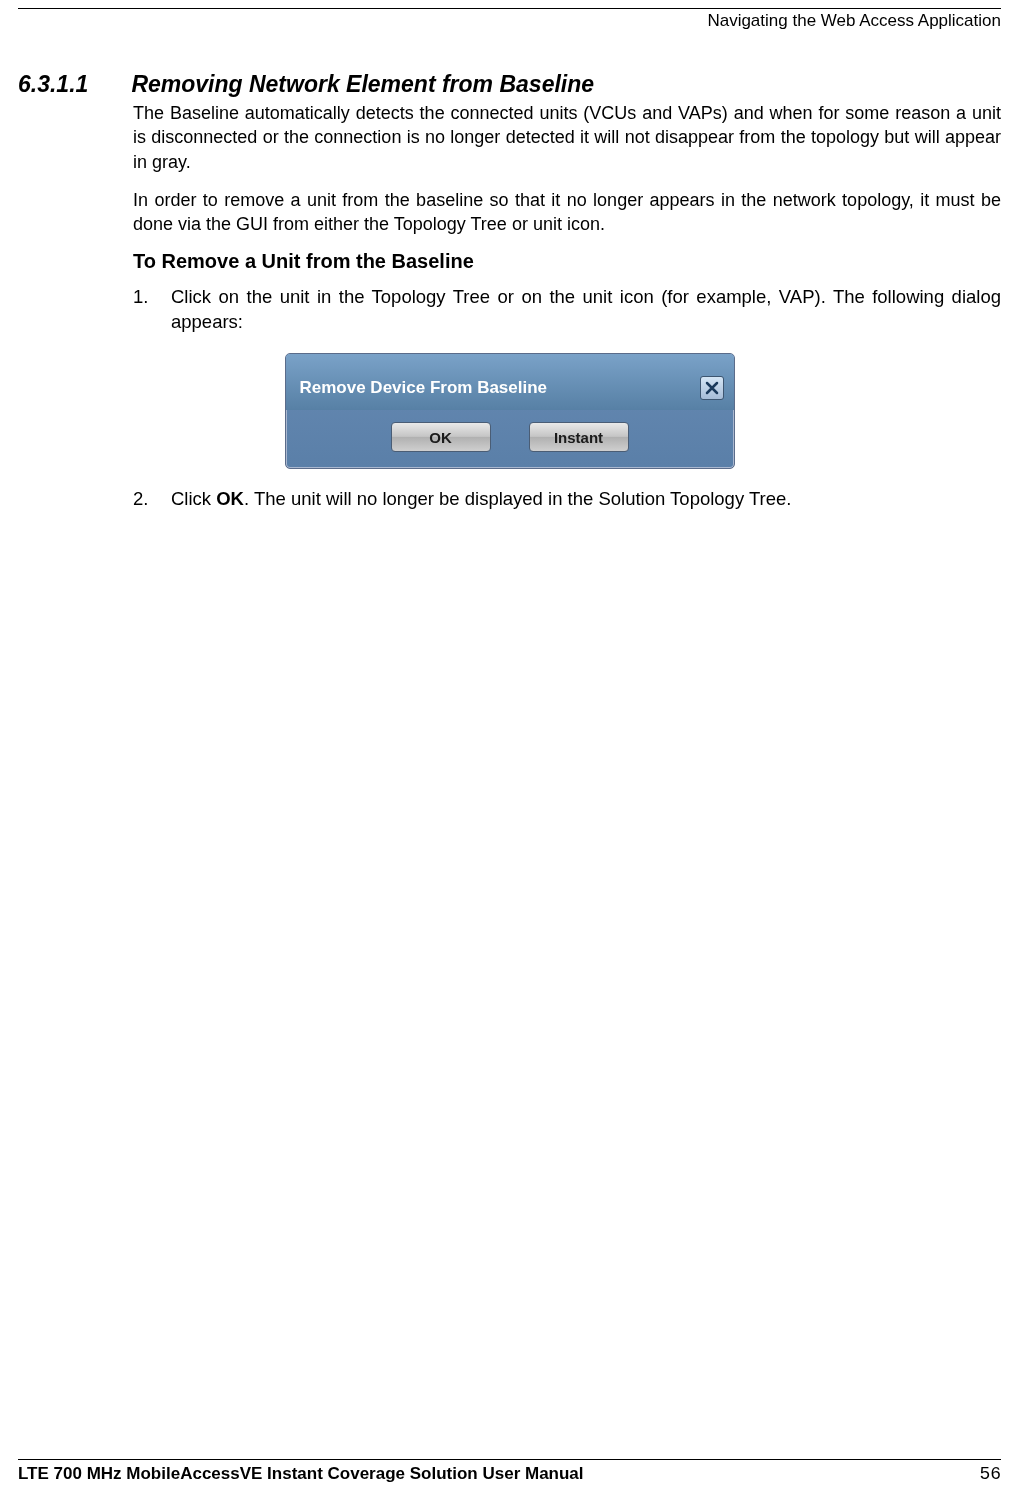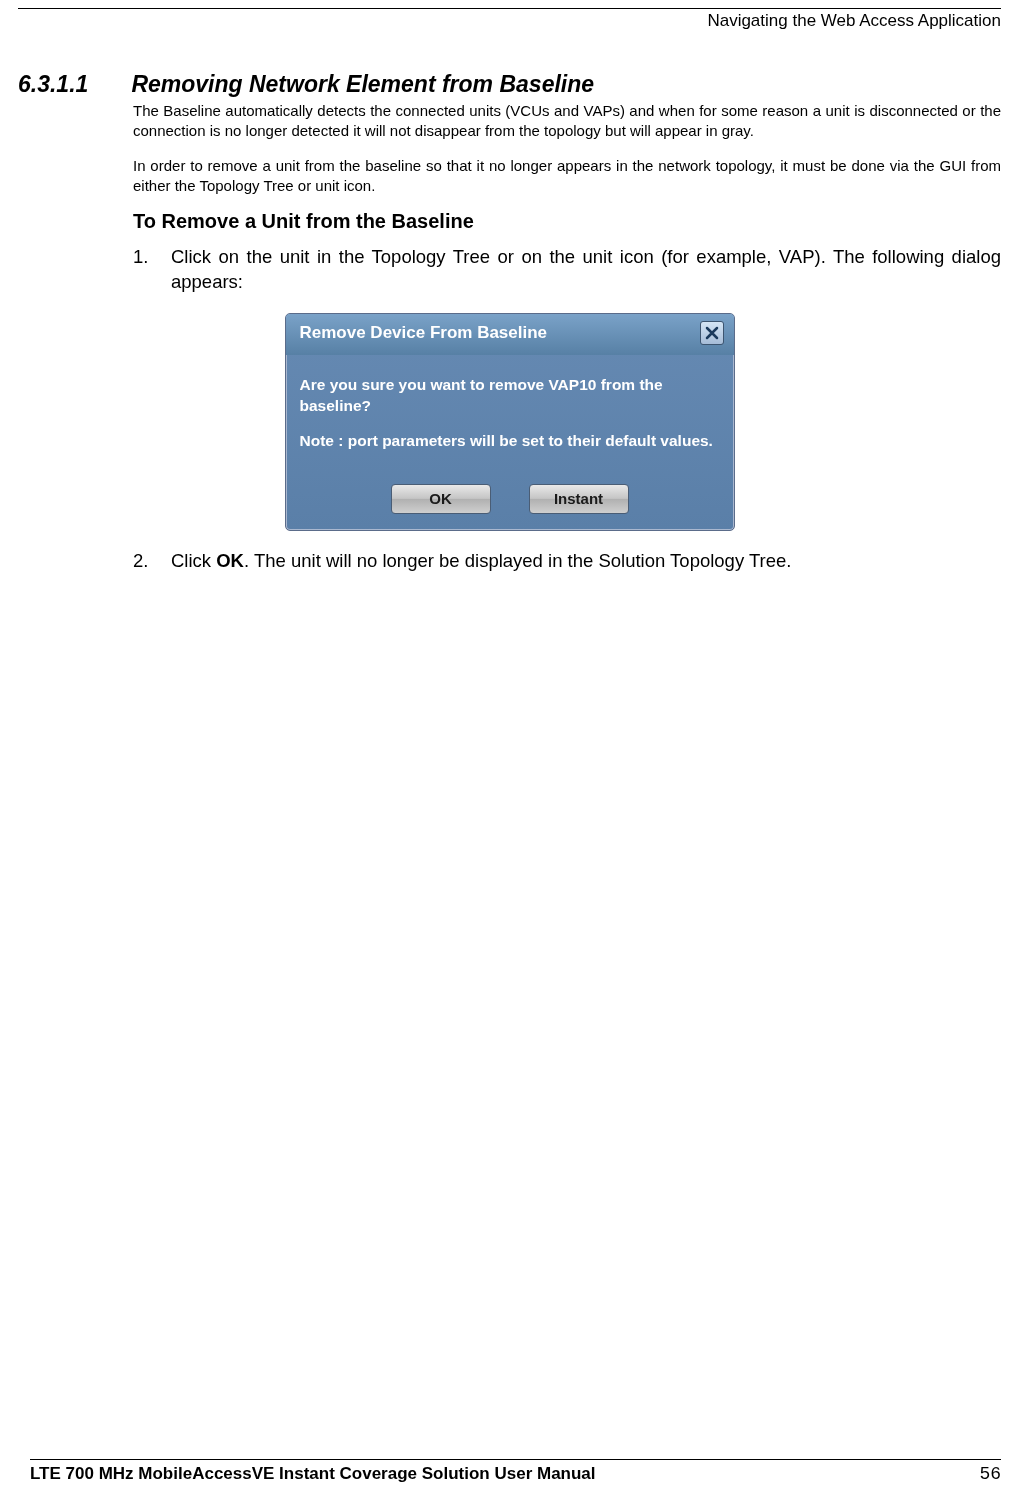--- a/index.html
+++ b/index.html
@@ -33,21 +33,21 @@
       font-weight: bold;
       font-style: italic;
       margin-bottom: 3px;
     }
     .section-heading .num {
       display: inline-block;
       width: 107px;
     }
     .body-text {
       font-family: Verdana, sans-serif;
-      font-size: 15px;
+      font-size: 18px;
       line-height: 1.35;
       margin-left: 115px;
       margin-bottom: 14px;
       text-align: justify;
     }
     .sub-heading {
       font-family: Arial, sans-serif;
       font-size: 20px;
       font-weight: bold;
       margin-left: 115px;
@@ -79,21 +79,21 @@
       border: 1px solid #5b6c8a;
       background: linear-gradient(to bottom, #668ab3 0%, #5a7fa8 100%);
       border-radius: 5px;
       overflow: hidden;
       box-shadow: 0 0 0 1px #aab8d0 inset;
     }
     .dialog-titlebar {
       display: flex;
       align-items: center;
       justify-content: space-between;
-      padding: 7px 10px 10px 14px;
+      padding: 22px 10px 10px 14px;
       background: linear-gradient(to bottom, #7aa2c8 0%, #5780a5 100%);
     }
     .dialog-title {
       color: #fff;
       font-family: Arial, sans-serif;
       font-size: 17px;
       font-weight: bold;
     }
     .dialog-close {
       width: 24px;
@@ -141,21 +141,21 @@
       align-items: center;
       justify-content: center;
       cursor: pointer;
     }
     .ok-bold {
       font-weight: bold;
     }
     .footer {
       position: absolute;
       bottom: 10px;
-      left: 30px;
+      left: 18px;
       right: 18px;
       margin-top: 48px;
     }
     .footer-line {
       border-top: 1px solid #000;
       margin-bottom: 4px;
     }
     .footer-row {
       display: flex;
       justify-content: space-between;
@@ -195,24 +195,20 @@
 <div class="dialog-container">
   <div class="dialog">
     <div class="dialog-titlebar">
       <span class="dialog-title">Remove Device From Baseline</span>
       <div class="dialog-close">
         <svg viewBox="0 0 14 14">
           <path d="M2 2 L12 12 M12 2 L2 12" stroke="#1b3a5c" stroke-width="2.5" stroke-linecap="round" fill="none"></path>
         </svg>
       </div>
     </div>
-    <div class="dialog-body">
-      <div class="dialog-msg">Are you sure you want to remove VAP10 from the baseline?</div>
-      <div class="dialog-msg">Note : port parameters will be set to their default values.</div>
-    </div>
     <div class="dialog-buttons">
       <div class="dialog-btn">OK</div>
       <div class="dialog-btn">Instant</div>
     </div>
   </div>
 </div>
 
 <div class="list-item">
   <div class="list-num">2.</div>
   <div class="list-content">

